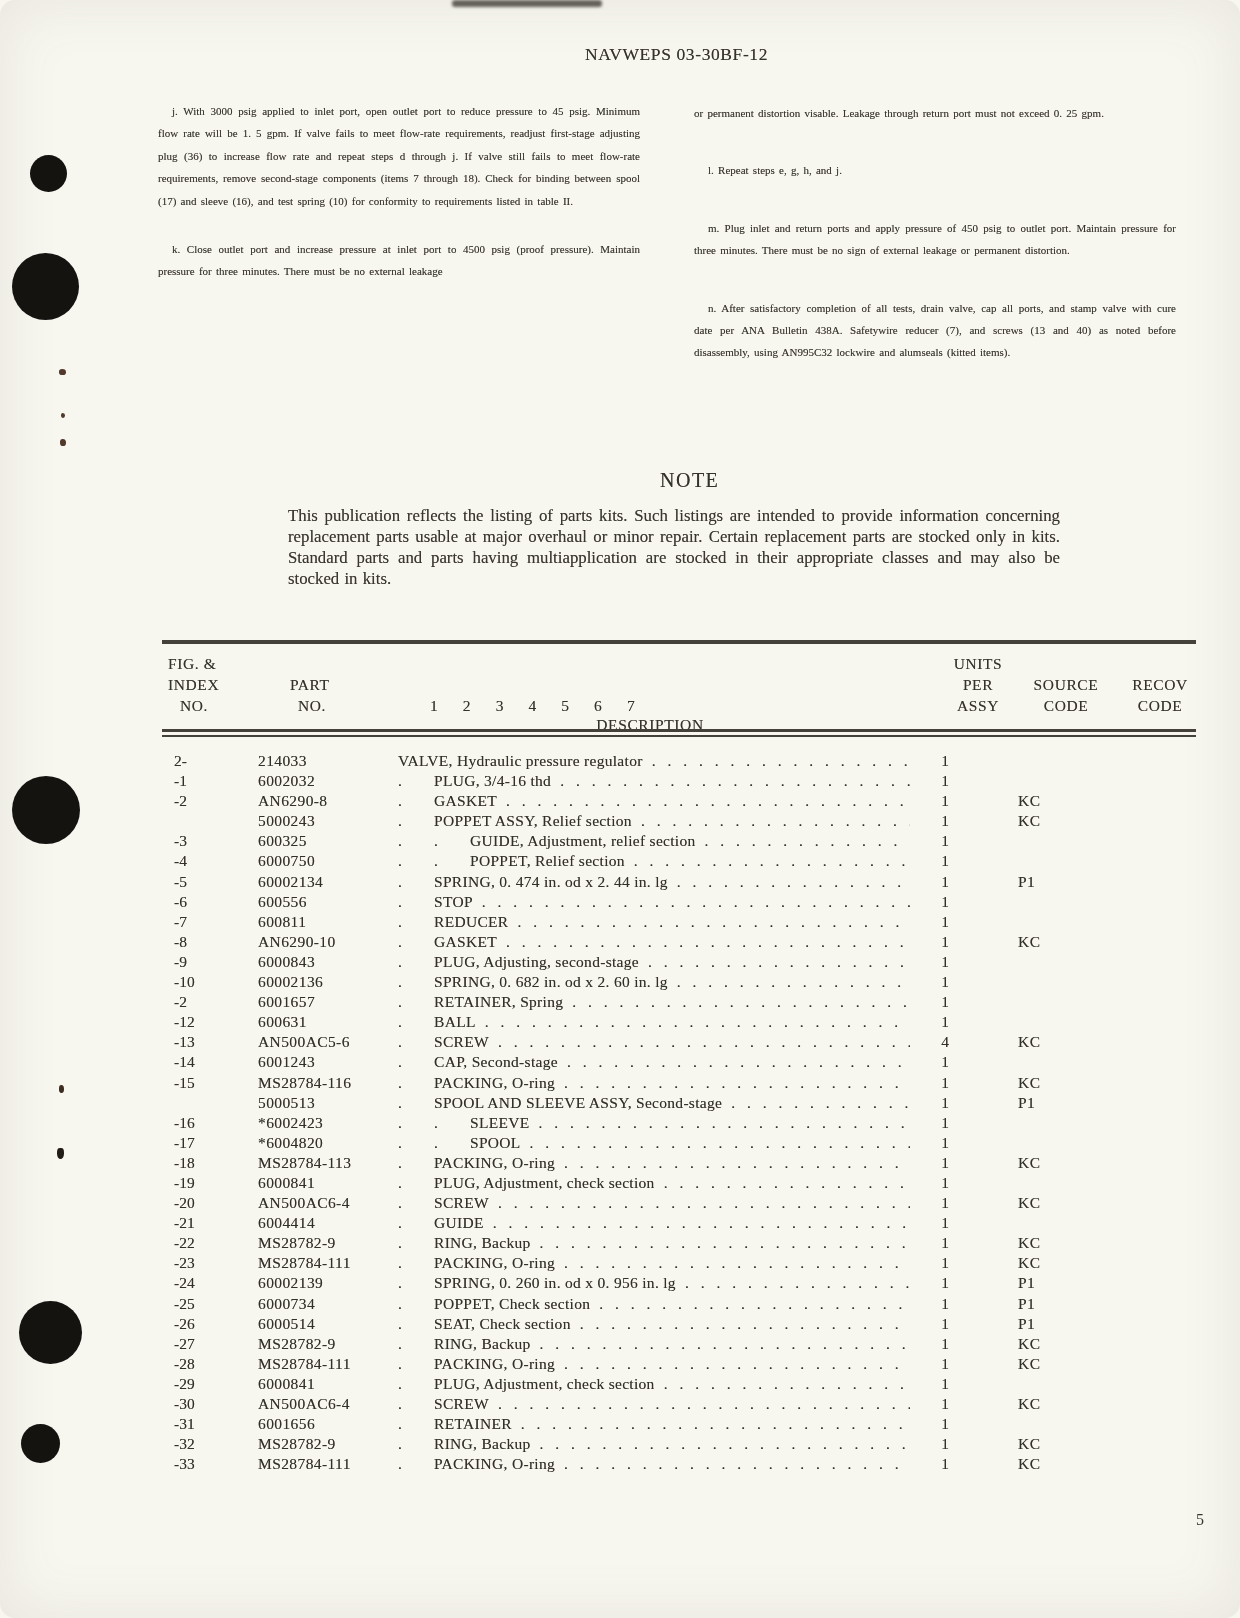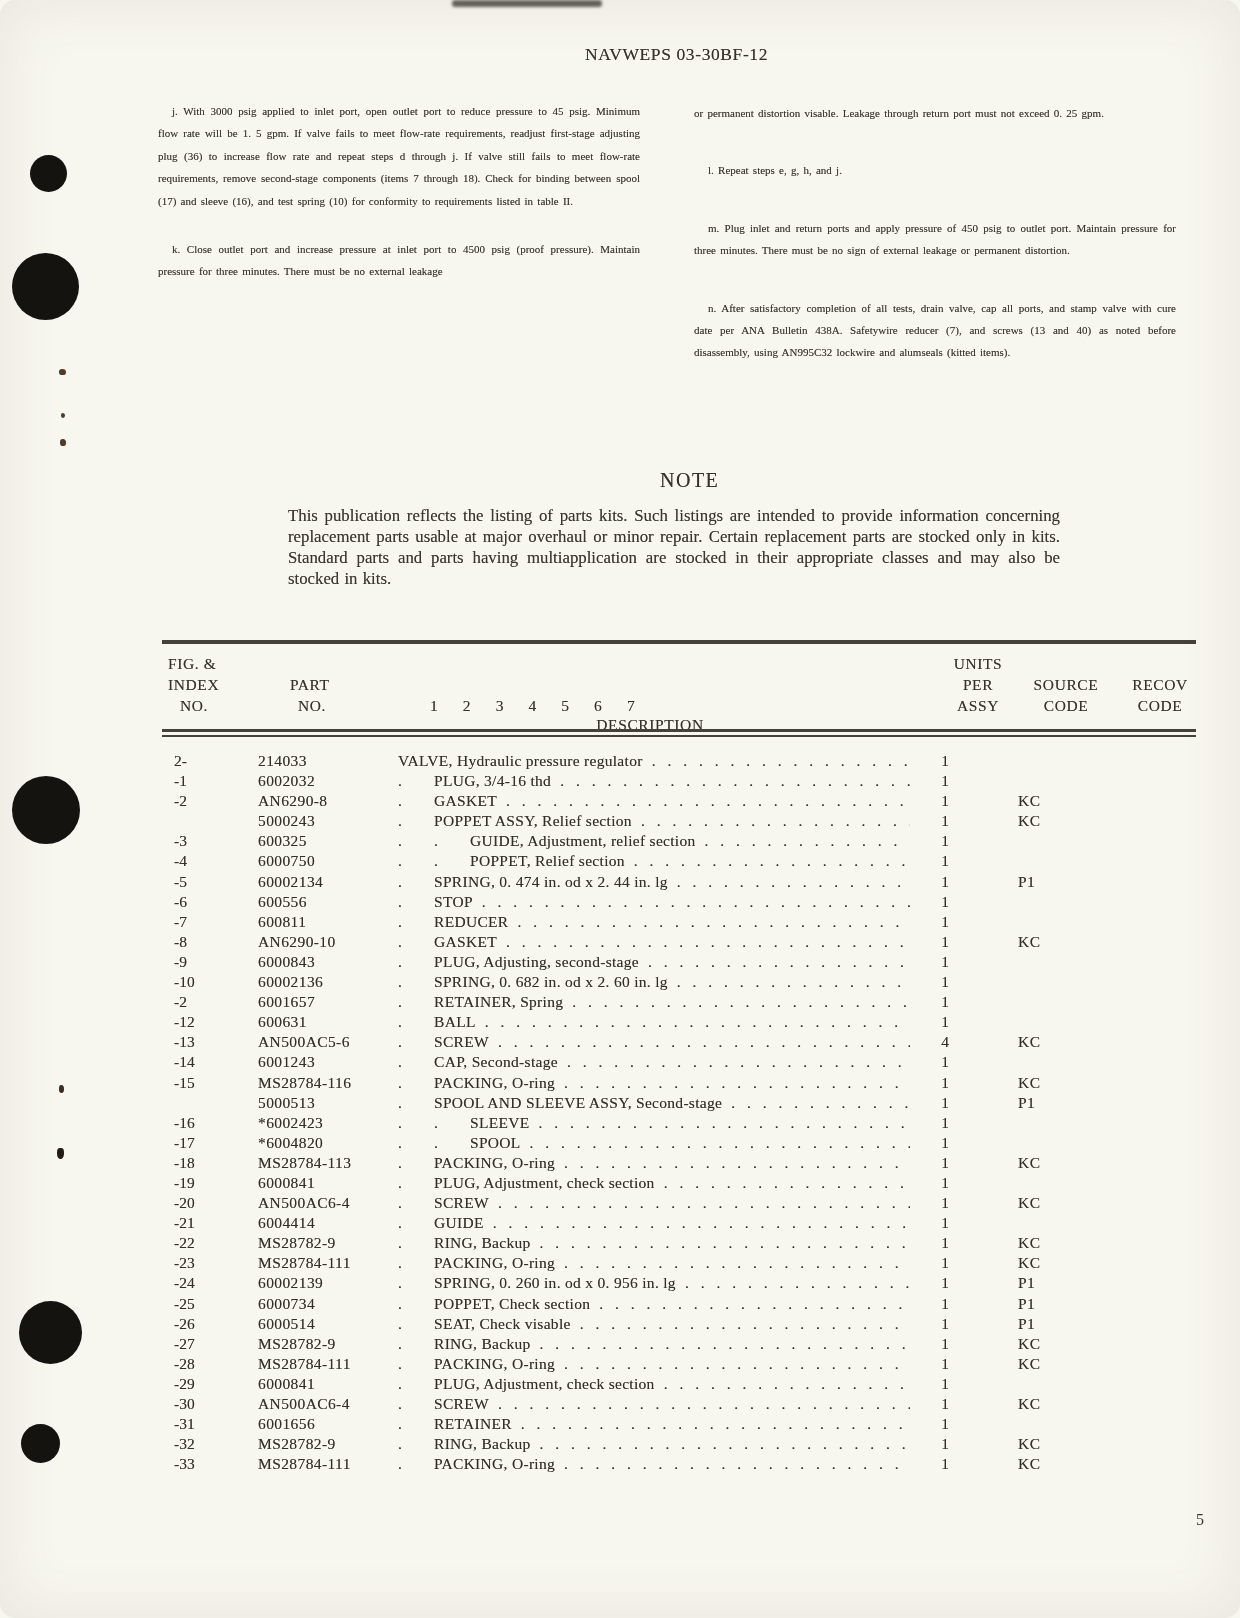--- a/index.html
+++ b/index.html
@@ -488,21 +488,21 @@
         </div>
         <div class="c-units">1</div>
         <div class="c-source">P1</div>
         <div class="c-recov"></div>
       </div>
       <div class="trow">
         <div class="c-fig">-26</div>
         <div class="c-part">6000514</div>
         <div class="c-desc">
           <span class="pfx">.</span>
-          <span class="dtext">SEAT, Check visable</span>
+          <span class="dtext">SEAT, Check section</span>
           <span class="leader"></span>
         </div>
         <div class="c-units">1</div>
         <div class="c-source">P1</div>
         <div class="c-recov"></div>
       </div>
       <div class="trow">
         <div class="c-fig">-27</div>
         <div class="c-part">MS28782-9</div>
         <div class="c-desc">

